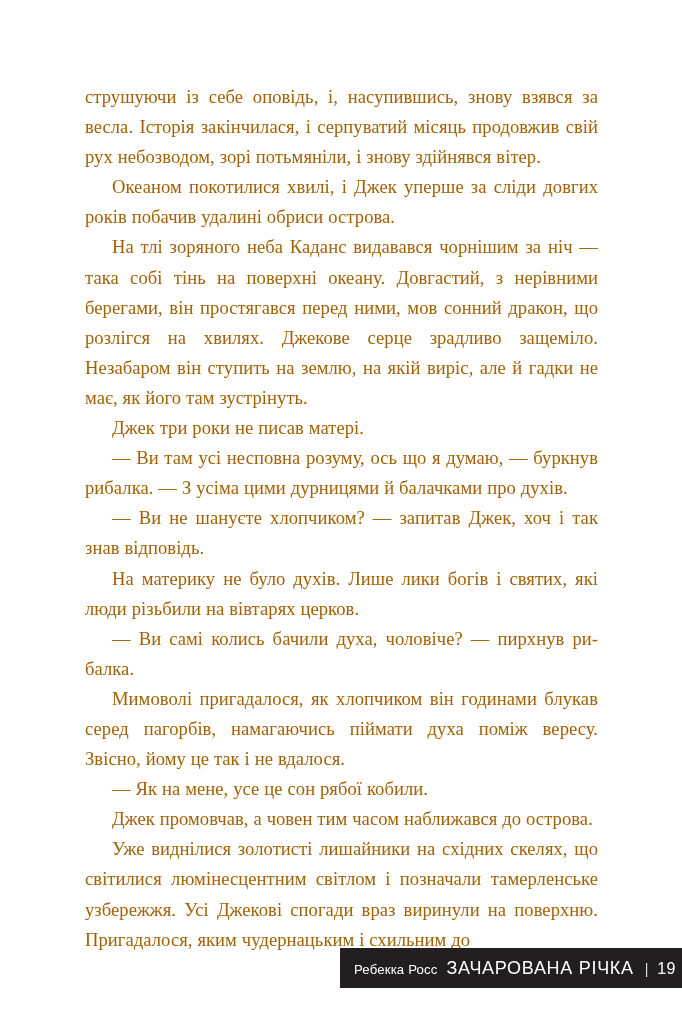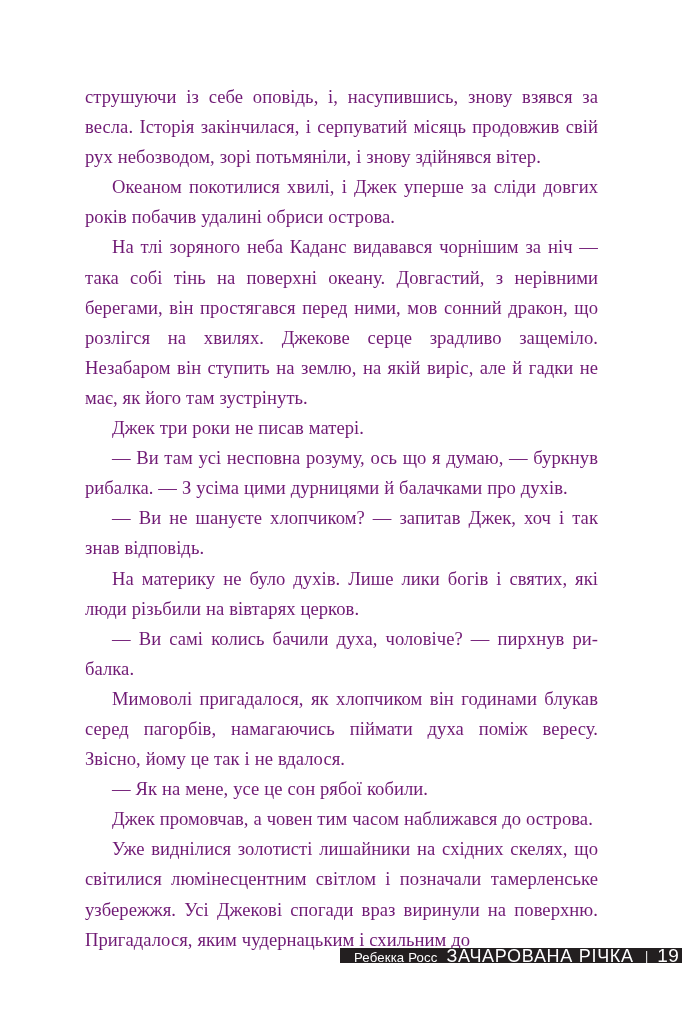--- a/index.html
+++ b/index.html
@@ -31,36 +31,36 @@
   }
 
   p.para {
     margin: 0;
     font-size: 18.6px;
     line-height: 30.1px;
     text-align: justify;
     text-justify: inter-word;
     text-indent: 27px;
     hyphens: manual;
-    color: #701a75;
+    color: #a16207;
     letter-spacing: 0.05px;
     word-spacing: 0.2px;
   }
 
   p.para.first {
     text-indent: 0;
   }
 
   
   #footer-bar {
     position: absolute;
     left: 340px;
     top: 948px;
     width: 342px;
-    height: 15px;
+    height: 40px;
     background: #231f20;
     display: flex;
     align-items: center;
     overflow: hidden;
   }
 
   #footer-inner {
     display: flex;
     align-items: baseline;
     white-space: nowrap;
@@ -84,21 +84,21 @@
   }
 
   .footer-sep {
     font-size: 14px;
     margin-left: 11px;
     margin-right: 9px;
     opacity: 0.85;
   }
 
   .footer-page {
-    font-size: 19px;
+    font-size: 16px;
     letter-spacing: 0.3px;
   }
 </style>
 </head>
 <body>
 
 <div id="page">
 
   <div id="text-column">
     <p class="para first">струшуючи із себе оповідь, і, насупившись, знову взявся за весла. Історія закінчилася, і серпуватий місяць продовжив свій рух небозводом, зорі потьмяніли, і знову здійнявся вітер.</p>

